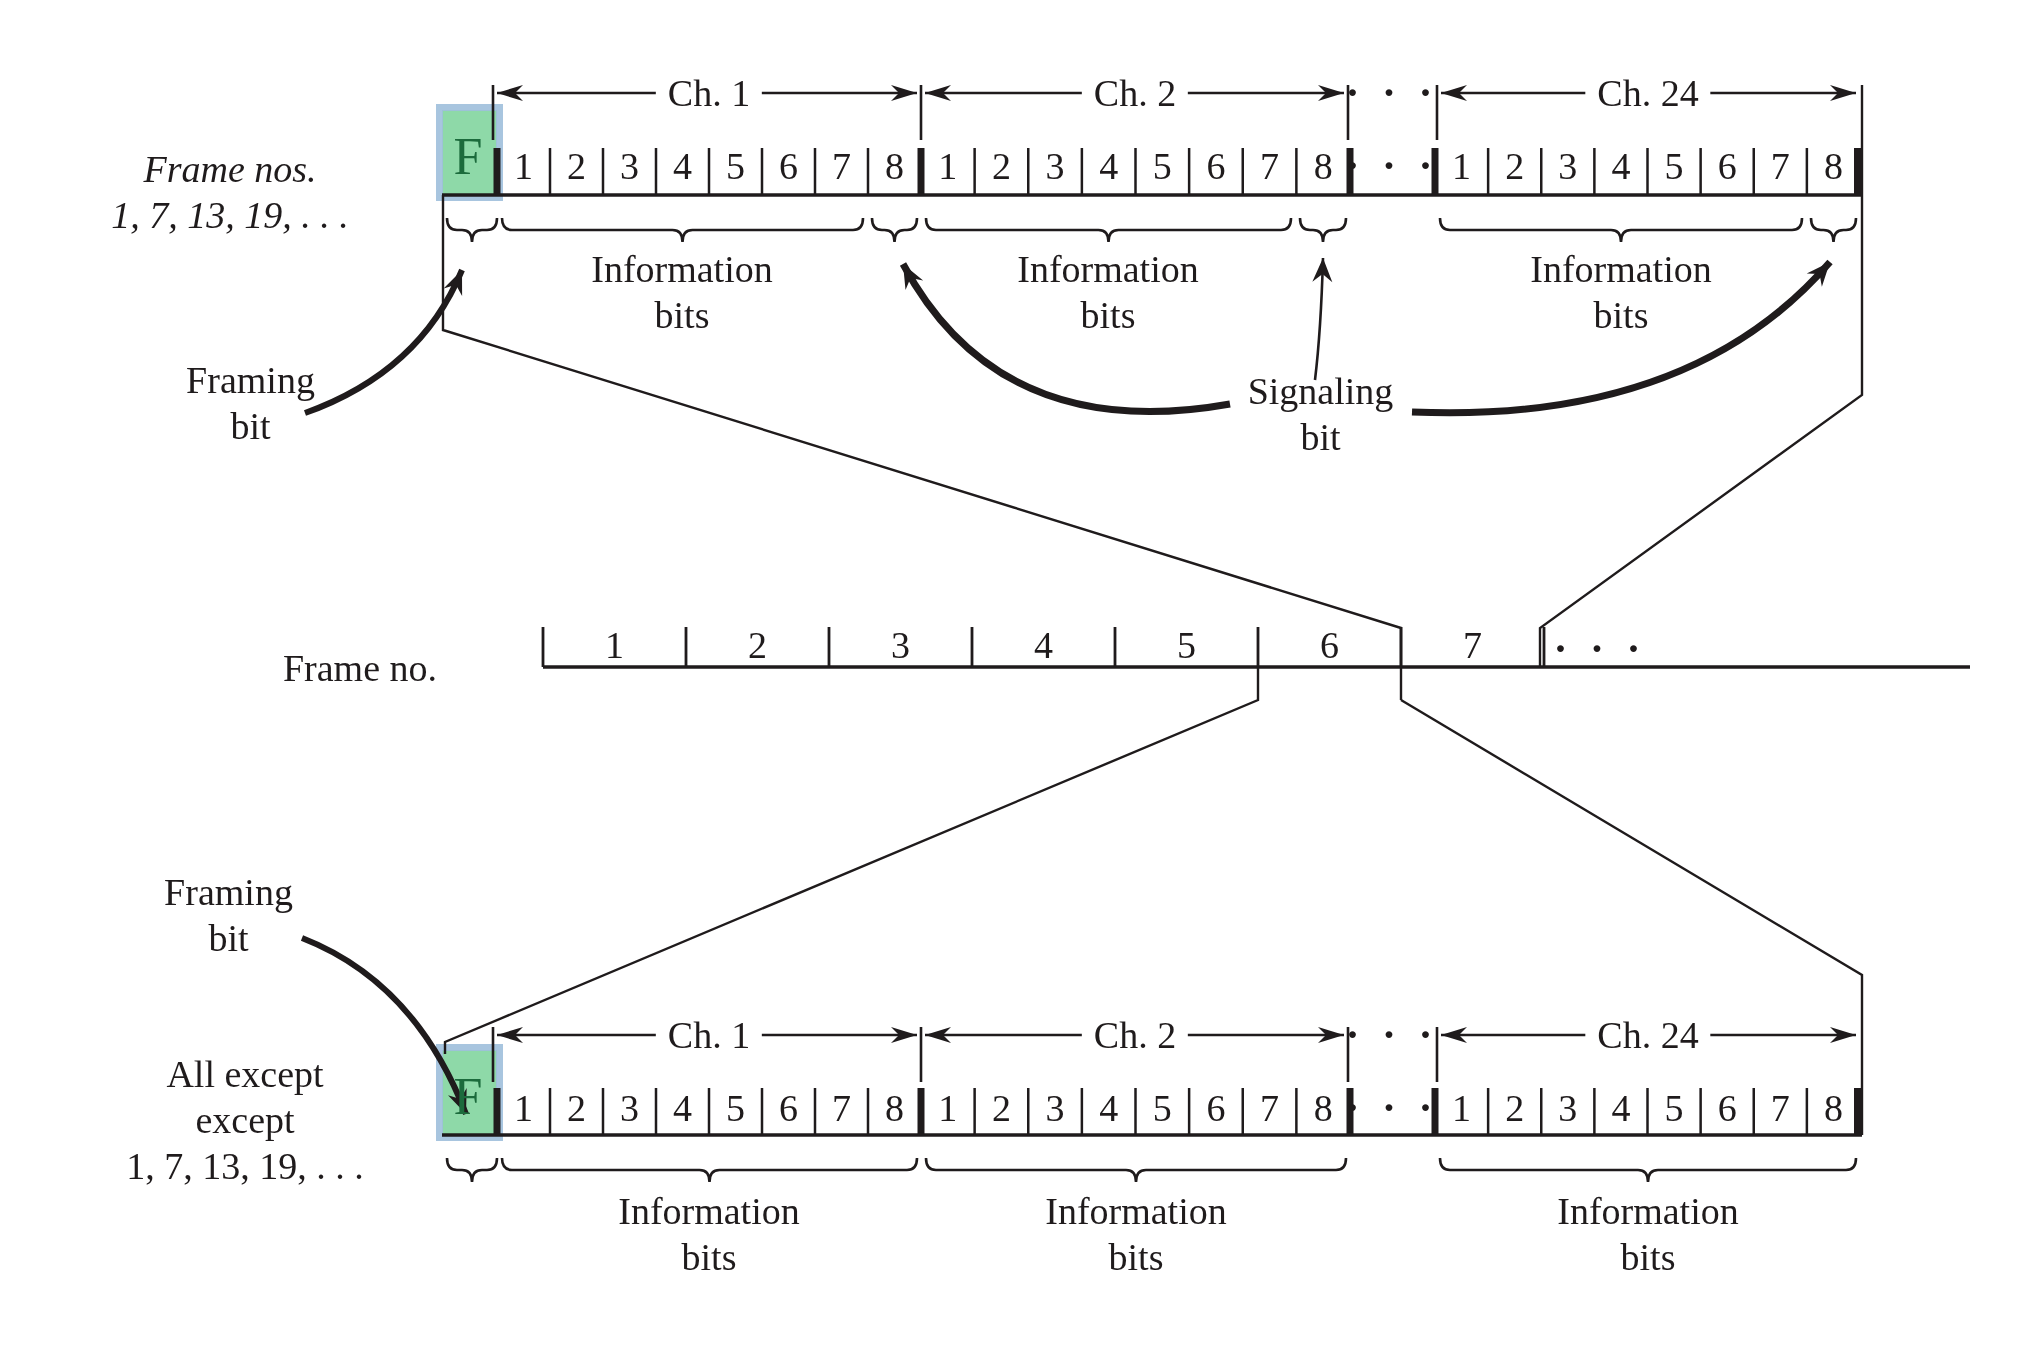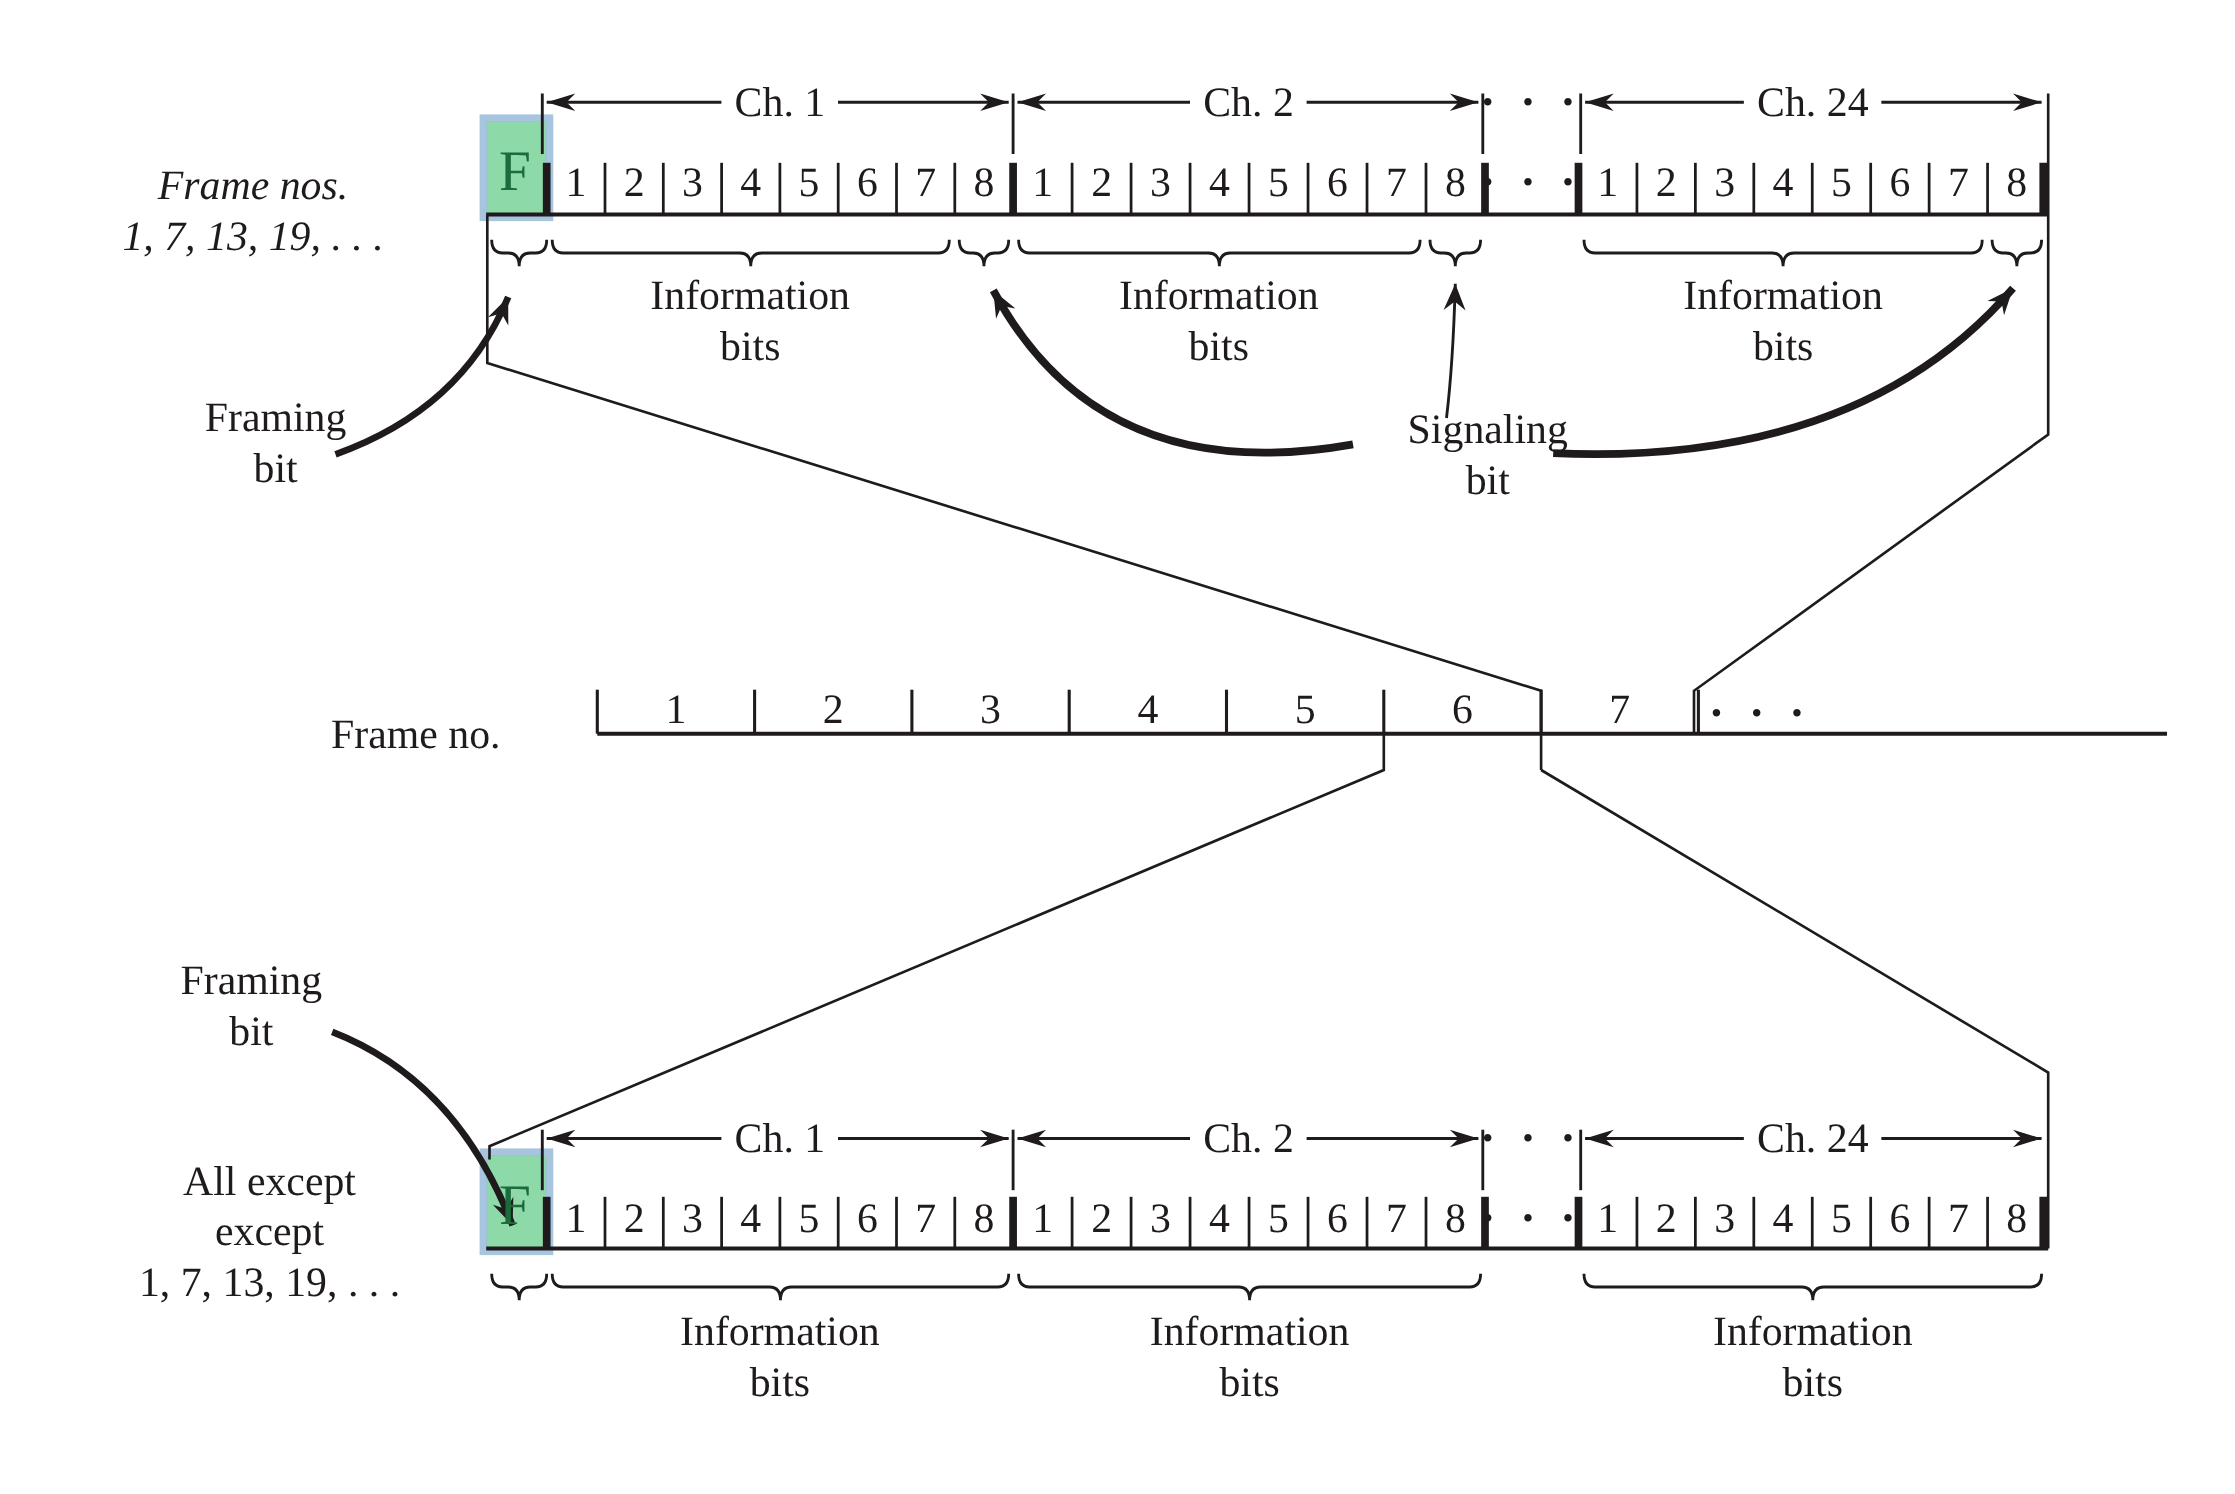--- a/index.html
+++ b/index.html
@@ -4,21 +4,21 @@
 <style>
   html,body{margin:0;padding:0;background:#ffffff;}
   #stage{position:relative;width:2032px;height:1358px;background:#ffffff;overflow:hidden;
          font-family:"Liberation Serif","DejaVu Serif",serif;color:#1f1b1c;}
   #lines{position:absolute;left:0;top:0;}
   .lbl{position:absolute;text-align:center;font-size:38px;line-height:46px;color:#1f1b1c;white-space:nowrap;}
   .t{position:absolute;transform:translate(-50%,-50%);font-size:38px;color:#1f1b1c;white-space:nowrap;}
   .ch{background:#ffffff;padding:0 12px;}
   .dots{font-size:42px;font-weight:bold;letter-spacing:6px;}
   .fletter{position:absolute;transform:translate(-50%,-50%);font-size:52px;color:#1c6b3c;}
-  .frameno{text-align:right;}
+  .frameno{}
 </style>
 </head>
 <body>
 
 <div id="stage">
 
   <svg id="lines" width="2032" height="1358" viewBox="0 0 2032 1358">
     <defs>
       <marker id="ah" markerUnits="userSpaceOnUse" markerWidth="30" markerHeight="30" viewBox="0 0 30 30" refX="26" refY="15" orient="auto">
         <path d="M2,5 L26,15 L2,25 L10,15 Z" fill="#1f1b1c"></path>
@@ -160,21 +160,21 @@
   <div class="lbl" style="left:105px;top:146px;width:250px;font-style:italic;">
     <span>Frame nos.</span><br>
     <span>1, 7, 13, 19, . . .</span>
   </div>
 
   <div class="lbl" style="left:148px;top:357px;width:205px;">
     <span>Framing</span><br>
     <span>bit</span>
   </div>
 
-  <div class="lbl" style="left:1250px;top:368px;width:205px;">
+  <div class="lbl" style="left:1218px;top:368px;width:205px;">
     <span>Signaling</span><br>
     <span>bit</span>
   </div>
 
   <div class="lbl frameno" style="left:265px;top:645px;width:190px;">
     <span>Frame no.</span>
   </div>
 
   <div class="lbl" style="left:126px;top:869px;width:205px;">
     <span>Framing</span><br>

